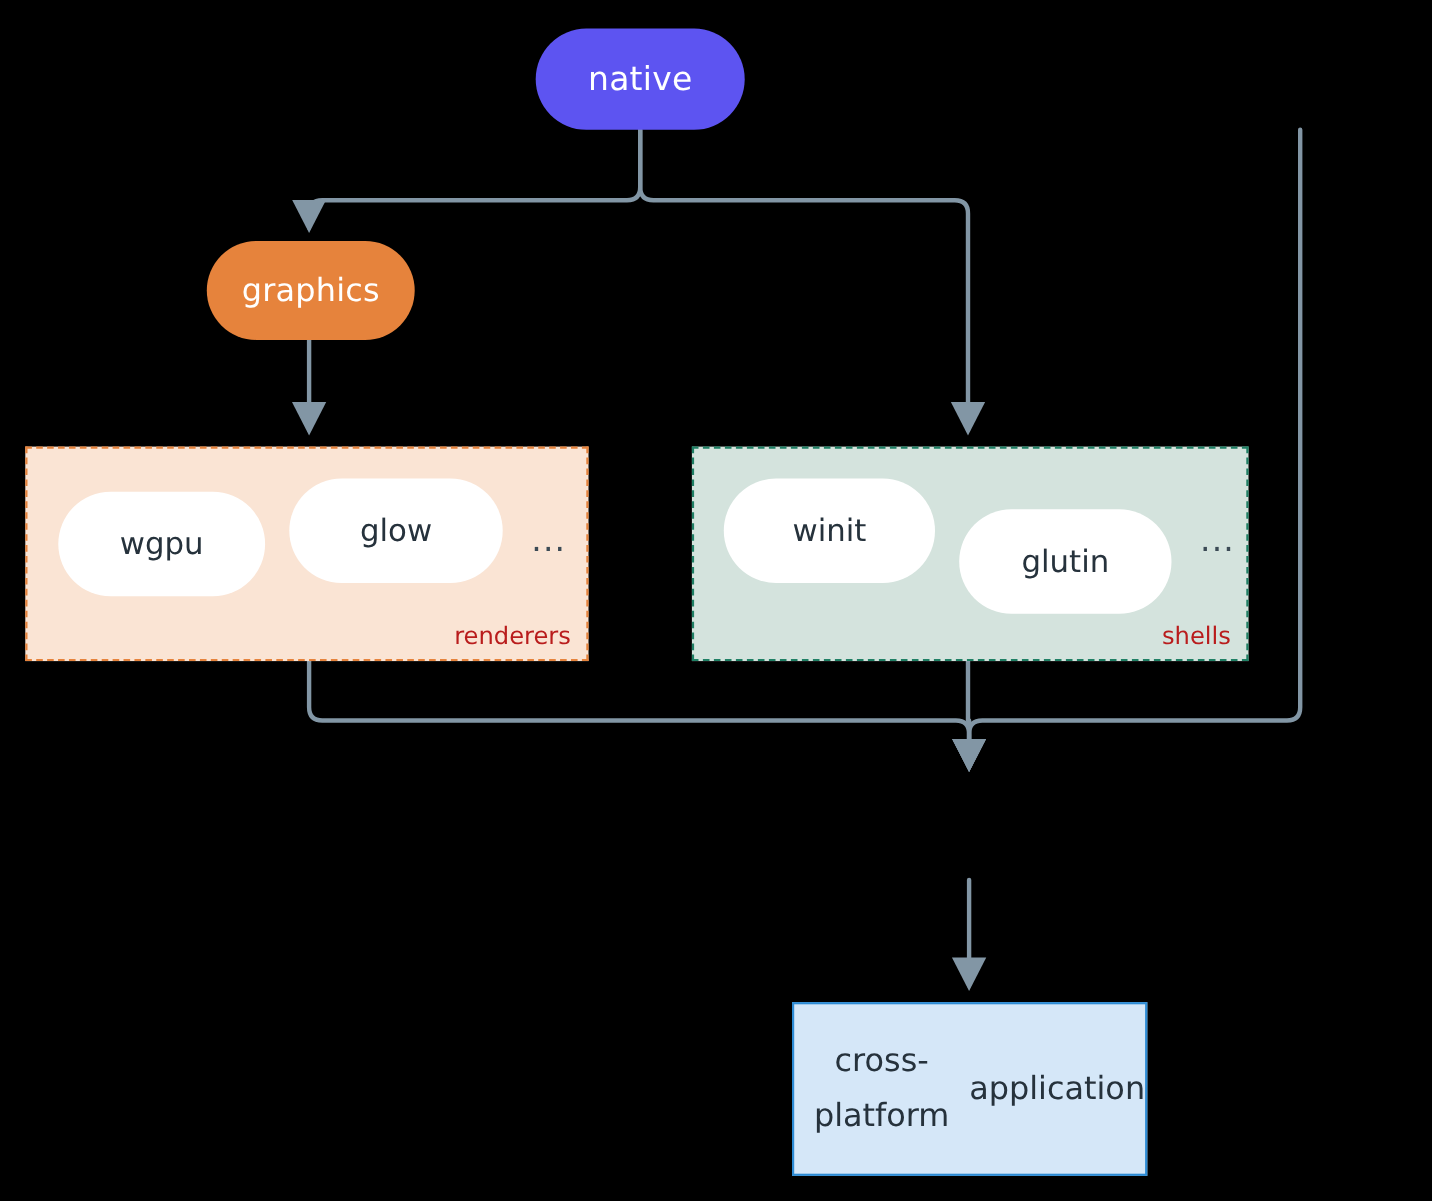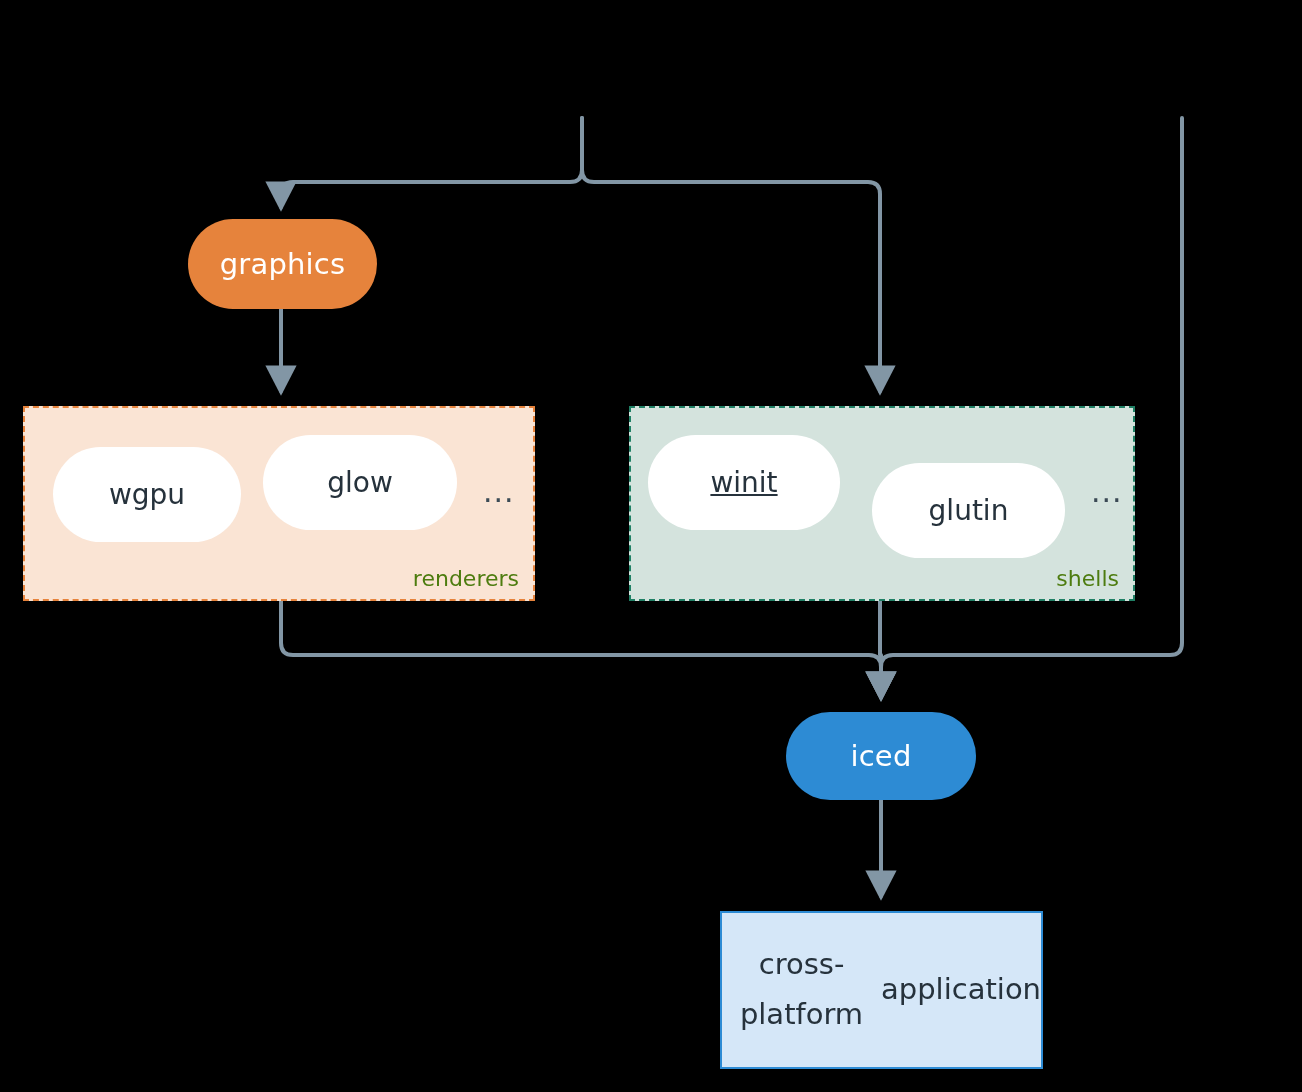--- a/index.html
+++ b/index.html
@@ -69,21 +69,21 @@
   #group-shells {
     left: 629px; top: 406px; width: 506px; height: 195px;
     background: #D4E3DD;
     border: 2px dashed #208065;
   }
   .group-label {
     position: absolute;
     right: 14px;
     bottom: 8px;
     font-size: 22px;
-    color: #4d7c0f;
+    color: #b91c1c;
     white-space: nowrap;
   }
   .sub-pill {
     position: absolute;
     display: flex;
     align-items: center;
     justify-content: center;
     background: #ffffff;
     border-radius: 999px;
     color: #26323C;
@@ -97,21 +97,21 @@
     font-size: 30px;
     line-height: 1;
     letter-spacing: 1px;
     white-space: nowrap;
   }
 
   #sub-wgpu  { left: 28px;  top: 39px; width: 188px; height: 95px; }
   #sub-glow  { left: 238px; top: 27px; width: 194px; height: 95px; }
   #rend-dots { left: 458px; top: 69px; }
 
-  #sub-winit   { left: 17px;  top: 27px; width: 192px; height: 95px; text-decoration: underline; }
+  #sub-winit   { left: 27px;  top: 27px; width: 192px; height: 95px; }
   #sub-glutin  { left: 241px; top: 27px; width: 193px; height: 95px; margin-top: 28px; }
   #shells-dots { left: 460px; top: 69px; }
 
   
   #node-app {
     position: absolute;
     left: 720px; top: 911px; width: 323px; height: 158px;
     background: #D5E7F8;
     border: 2px solid #2D8BD4;
     box-sizing: border-box;
@@ -147,20 +147,23 @@
       <path d="M281,601 L281,643 Q281,655 293,655 L869,655 Q881,655 881,667 L881,697" marker-end="url(#arrowhead)"></path>
 
       <path d="M880,601 L880,655 L881,655 L881,697" marker-end="url(#arrowhead)"></path>
 
       <path d="M1182,118 L1182,643 Q1182,655 1170,655 L893,655 Q881,655 881,667 L881,697" marker-end="url(#arrowhead)"></path>
 
       <path d="M881,800 L881,896" marker-end="url(#arrowhead)"></path>
     </g>
   </svg>
 
+  <div class="node-pill" id="node-native">
+    <span>native</span>
+  </div>
 
 
   <div class="node-pill" id="node-graphics">
     <span>graphics</span>
   </div>
 
   <div class="group-box" id="group-renderers">
     <div class="sub-pill" id="sub-wgpu">
       <span>wgpu</span>
     </div>
@@ -175,22 +178,19 @@
     <div class="sub-pill" id="sub-winit">
       <span>winit</span>
     </div>
     <div class="sub-pill" id="sub-glutin">
       <span>glutin</span>
     </div>
     <div class="ellipsis" id="shells-dots">...</div>
     <div class="group-label">shells</div>
   </div>
 
-  <div class="node-pill" id="node-iced">
-    <span>iced</span>
-  </div>
 
   <div id="node-app">
     <span>cross-platform</span>
     <span>application</span>
   </div>
 
 </div>
 
 </body></html>

